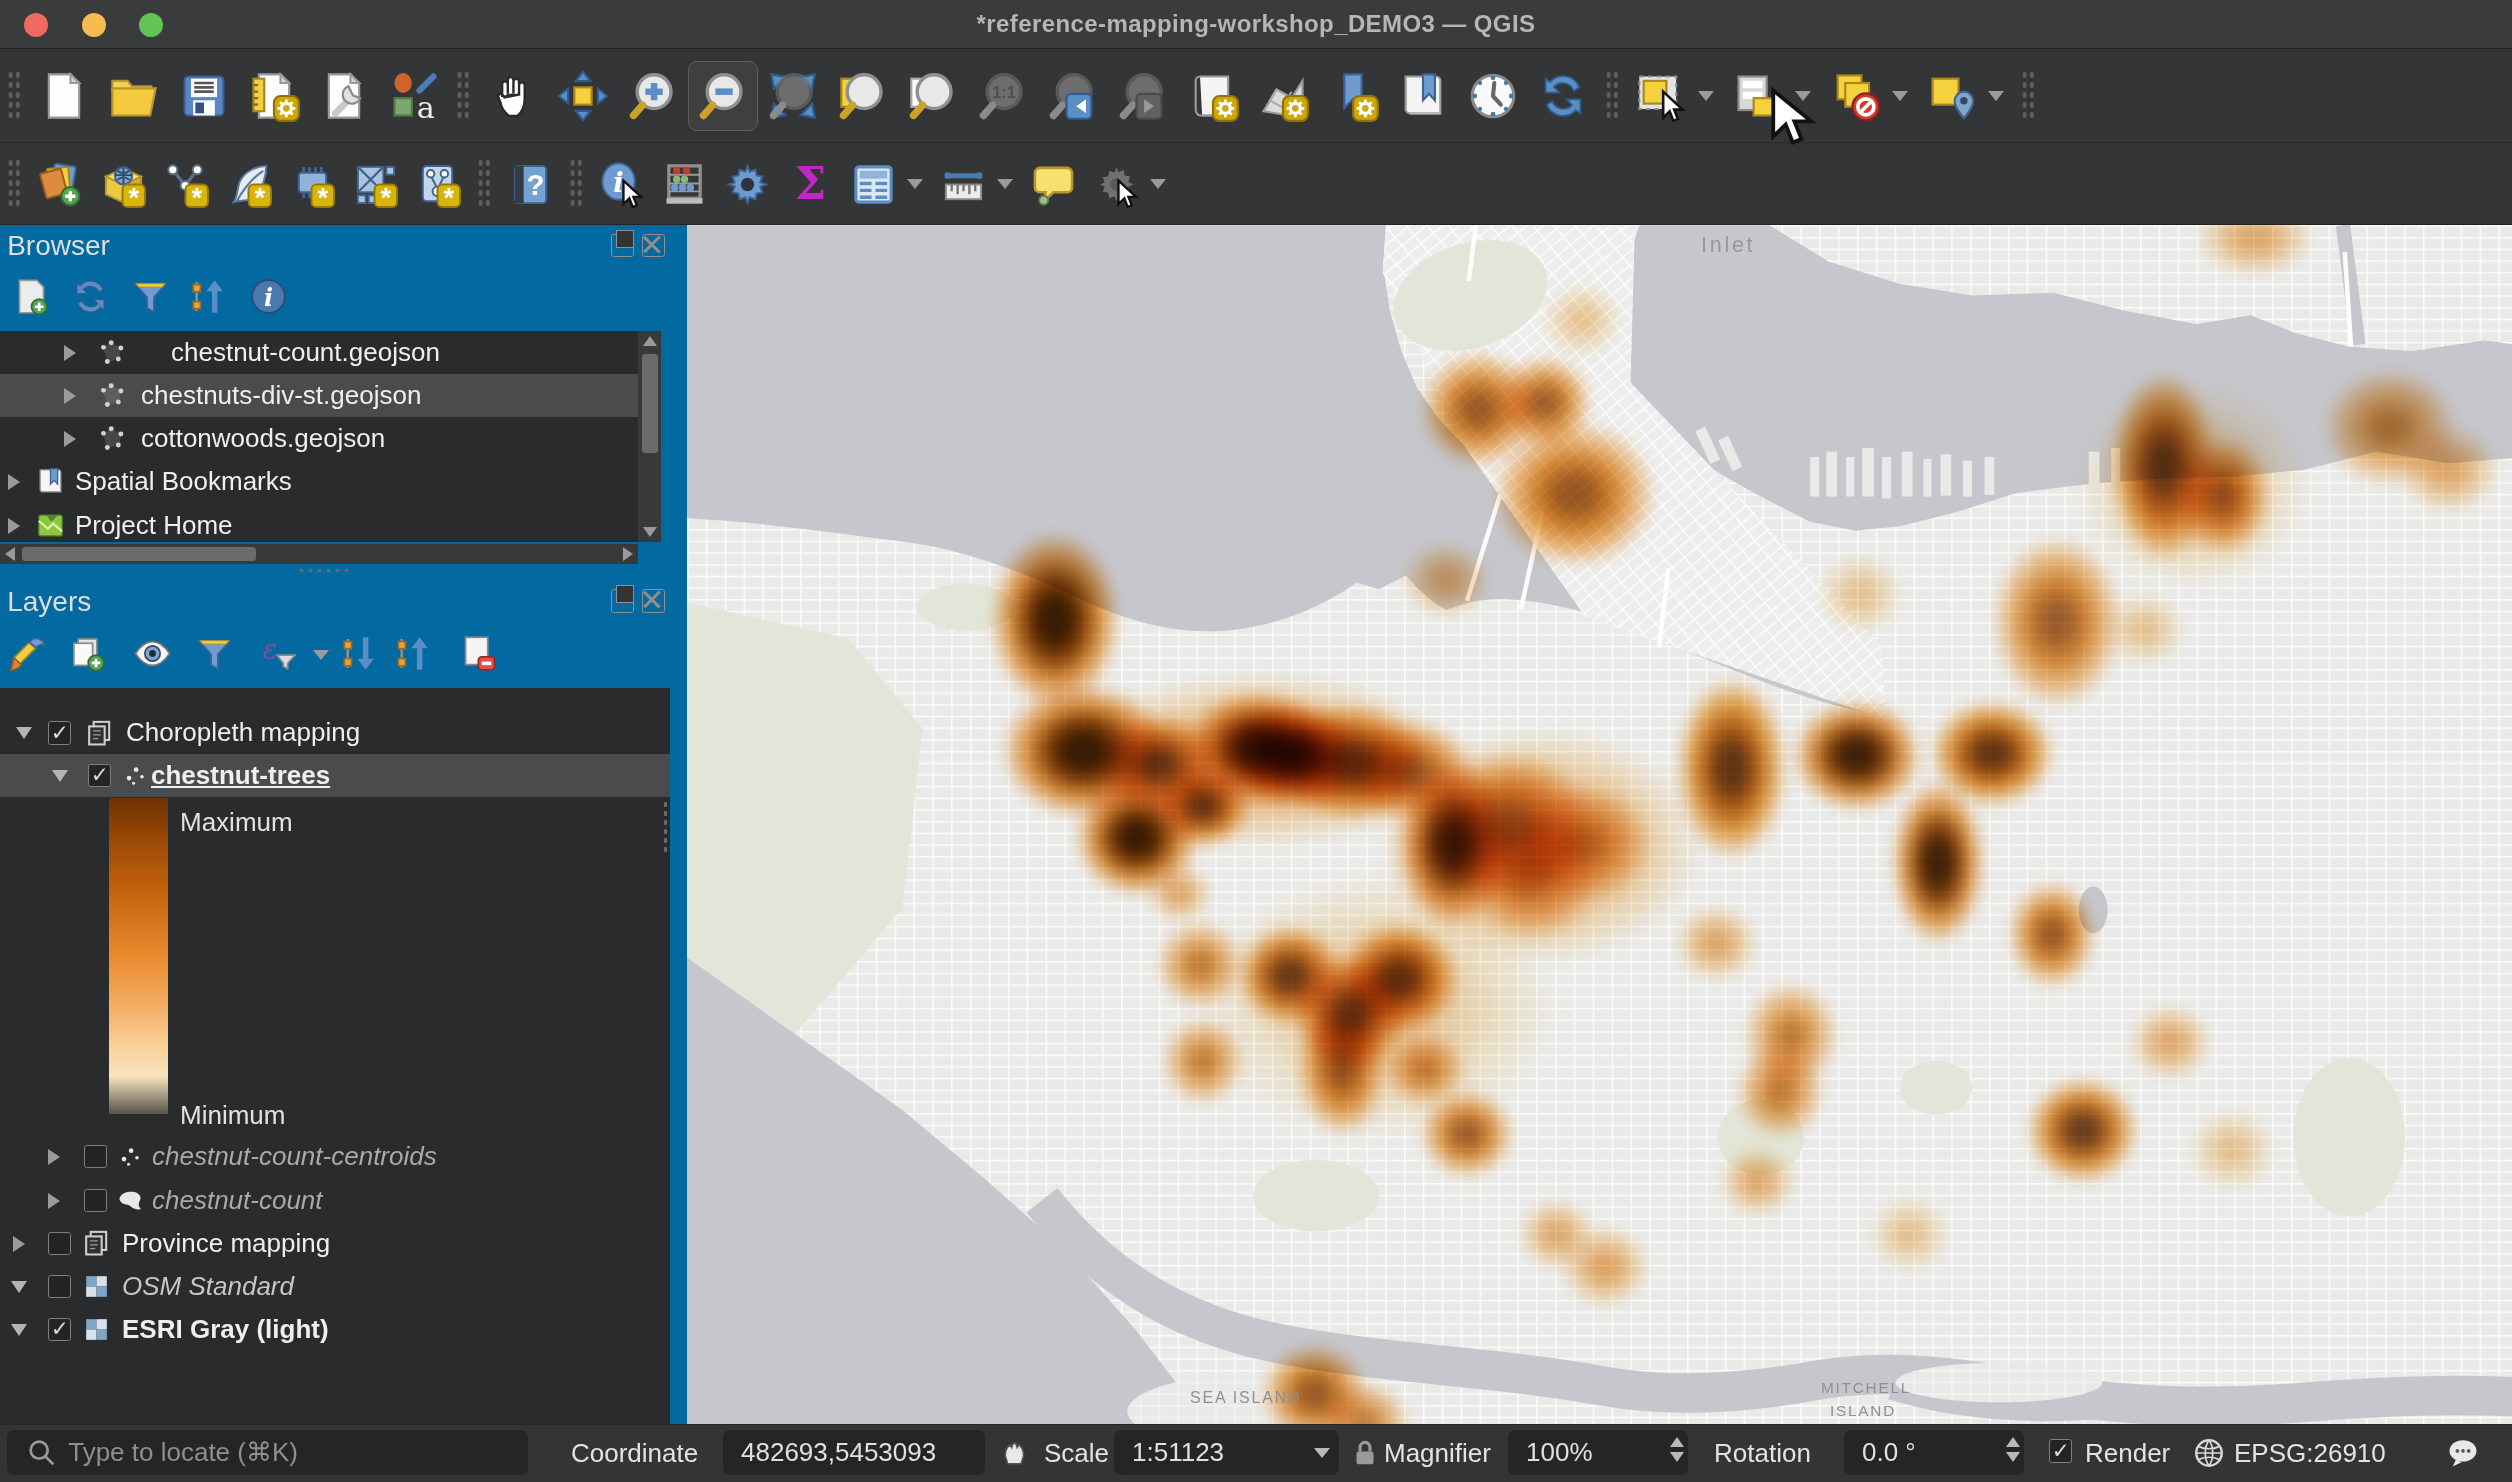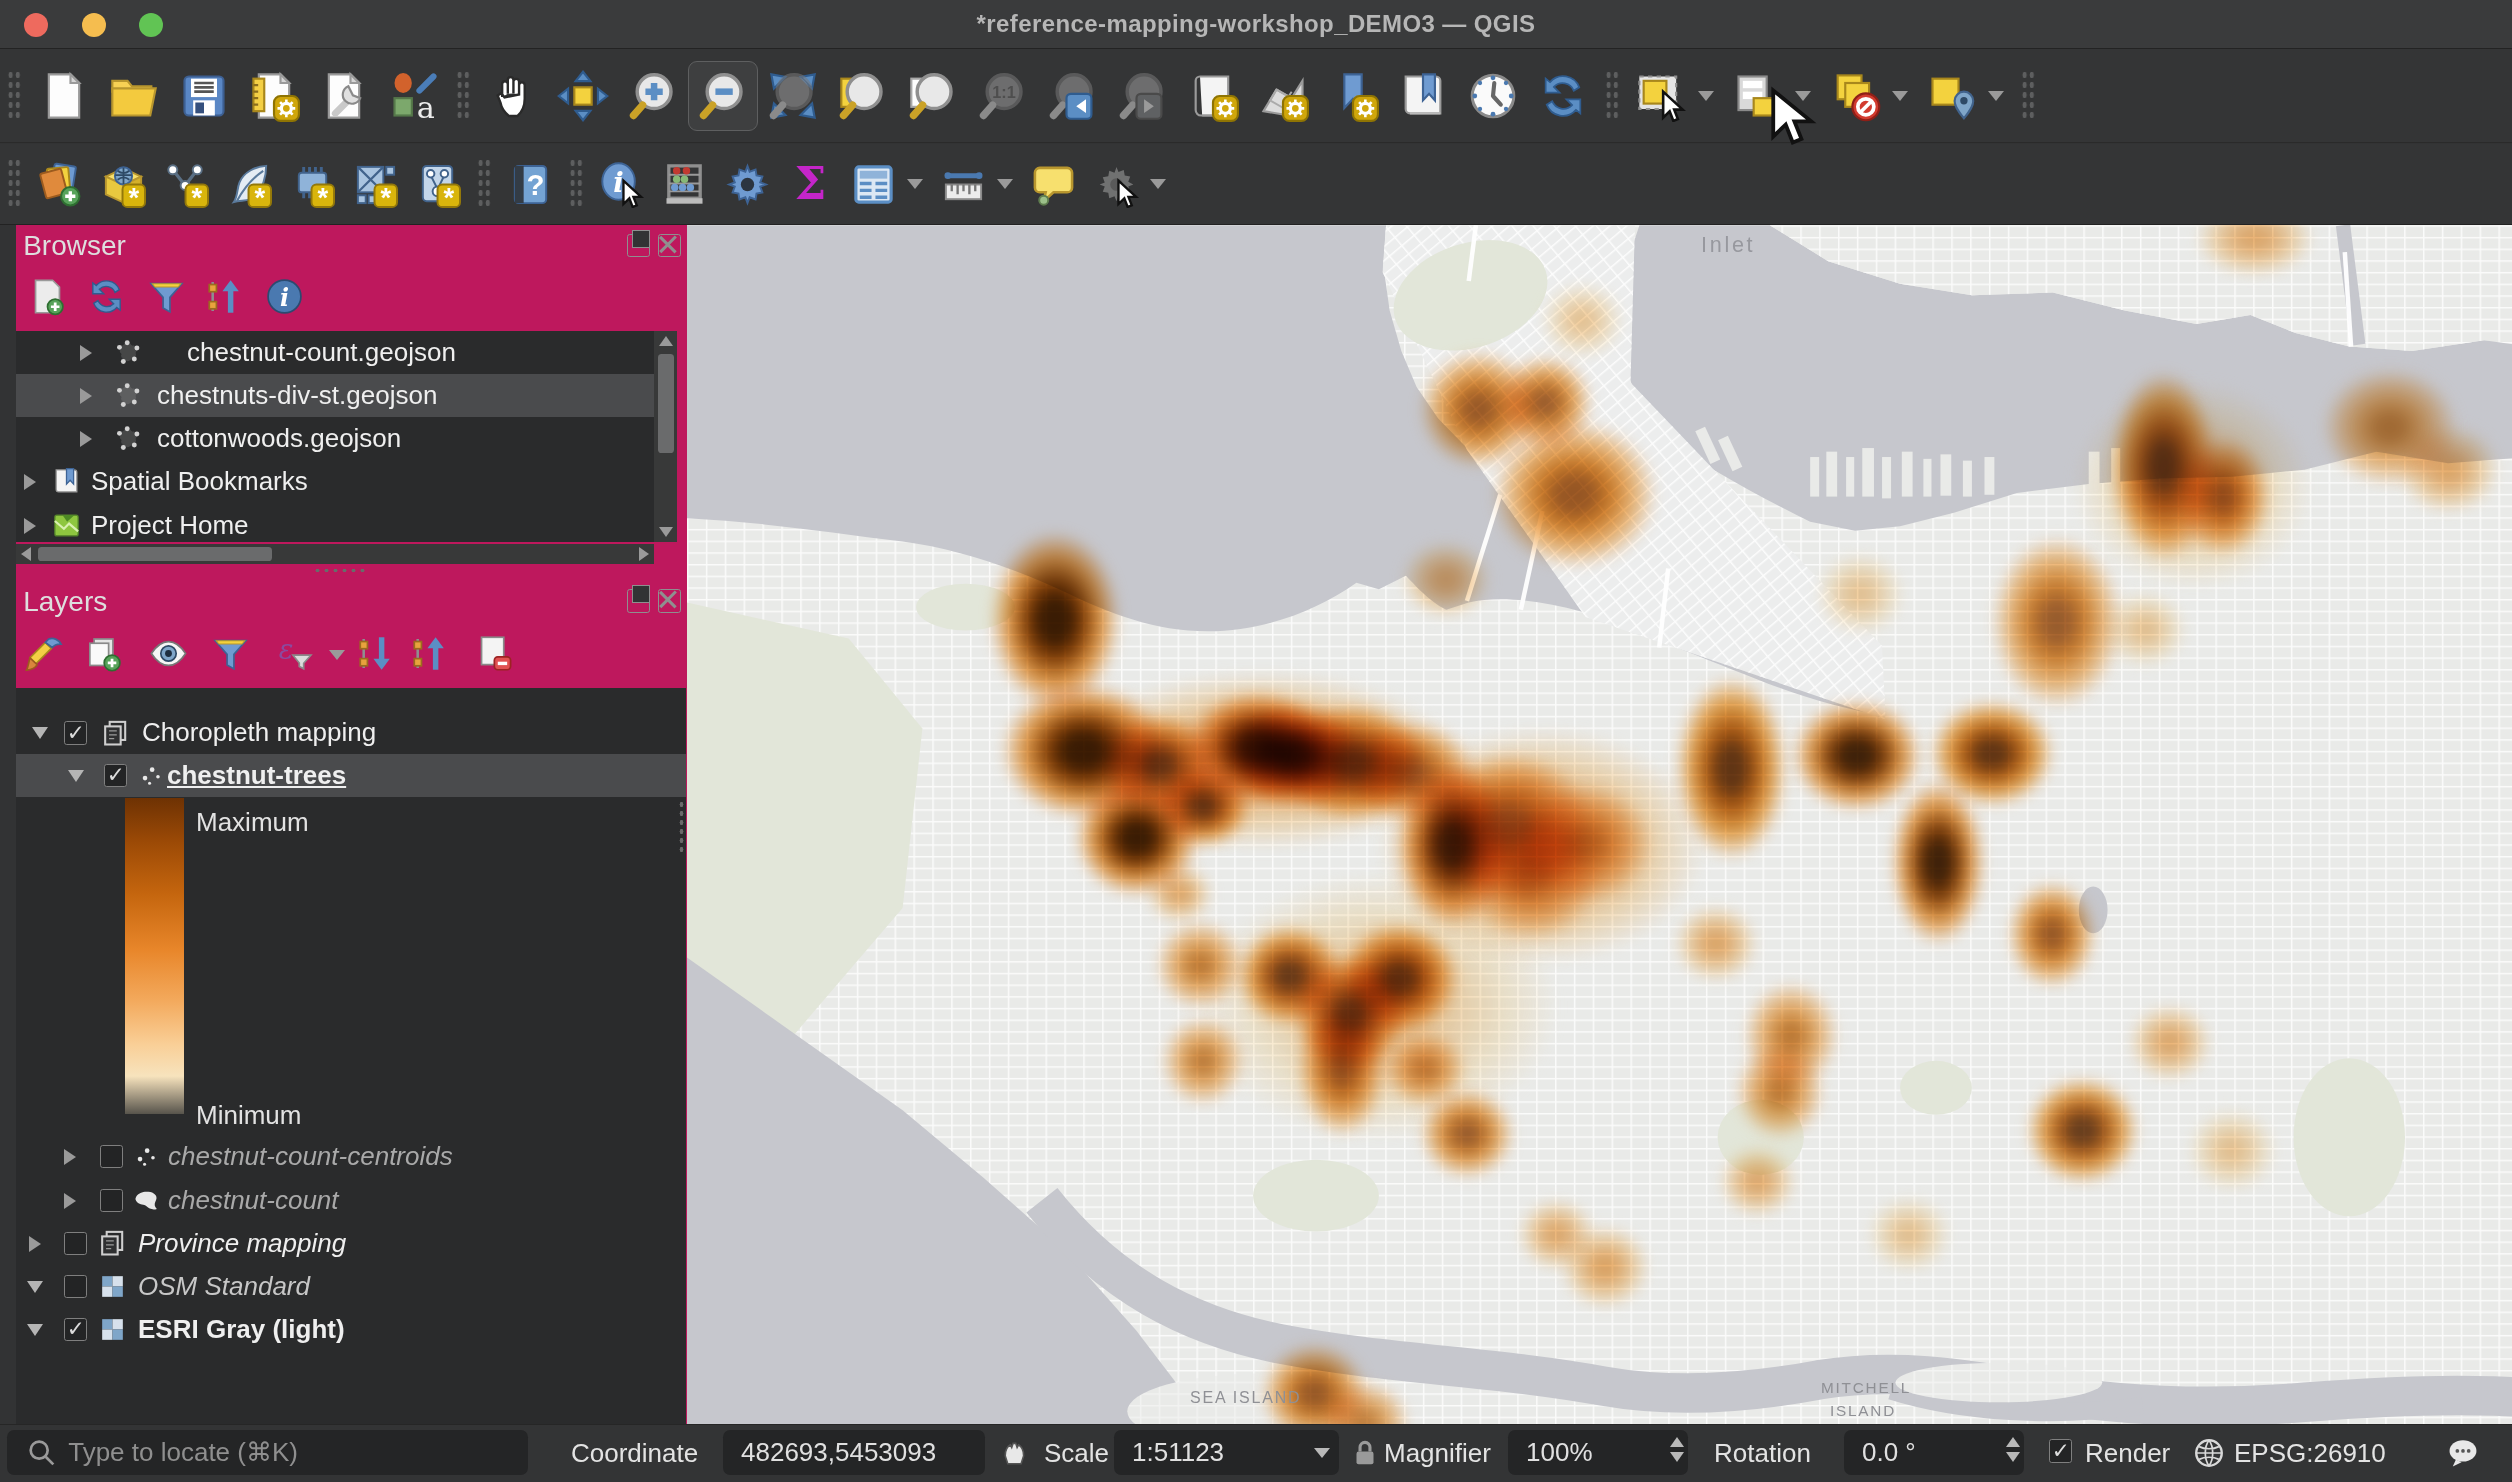--- a/index.html
+++ b/index.html
@@ -28,21 +28,21 @@
   .tb svg { width:52px; height:52px; }
   #toolbar2 .tb svg { width:47px; height:47px; }
   .tb.active { background:#3e3f40; border:1.8px solid #5e5f60; }
   .handle { width:14.4px; height:52px; margin:0 7.2px; flex:0 0 auto;
       background-image:radial-gradient(#5d5e5f 2.2px, transparent 2.3px);
       background-size:7.2px 10px; }
   .dd { width:0; height:0; border-left:8px solid transparent; border-right:8px solid transparent;
         border-top:10px solid #9a9a9a; margin:0 9px 0 1.8px; align-self:center; flex:0 0 auto; }
 
   
-  #dock { position:absolute; left:16px; top:225px; width:698px; height:1200px; background:#be185d; }
+  #dock { position:absolute; left:0; top:225px; width:698px; height:1200px; background:#0369a1; }
   .panel-title { color:#dedede; font-size:28px; }
   .winbtn { position:absolute; width:23.4px; height:23.4px; border:1.8px solid #8f8f8f; border-radius:2.7px; }
   .winbtn.x::before, .winbtn.x::after { content:""; position:absolute; left:-1.8px; top:8px; width:21.6px; height:2.7px; background:#8f8f8f; }
   .winbtn.x::before{ transform:rotate(45deg);} .winbtn.x::after{ transform:rotate(-45deg);}
   .winbtn.f::before{ content:""; position:absolute; left:3.6px; top:-5.4px; width:16px; height:16px; border:1.8px solid #8f8f8f; background:#323334;}
   .ptool { position:absolute; width:49px; height:49px; display:flex; align-items:center; justify-content:center;}
   .ptool svg{ width:41px; height:41px; }
   .tree { position:absolute; background:#2a2b2c; }
   .trow { position:absolute; left:0; width:100%; height:43px; display:flex; align-items:center; color:#efefef; font-size:26px; }
   .trow.sel { background:#4a4b4d; }
@@ -699,21 +699,21 @@
       </div>
 
       <div class="trow" style="top:534px;">
         <span class="arr-r" style="left:12.6px;top:13.5px;"></span>
         <span class="cb" style="left:48px;top:10px;"></span>
         <span class="ticon" style="left:81px;top:6.3px;"><svg viewBox="0 0 24 24">
               <rect x="7.5" y="3" width="12" height="14" fill="none" stroke="#cfcfcf" stroke-width="1.6"></rect>
               <rect x="4" y="6.5" width="12" height="14" fill="#2f3031" stroke="#cfcfcf" stroke-width="1.6"></rect>
               <path d="M7 10h6M7 13h6M7 16h4" stroke="#9a9a9a"></path>
             </svg></span>
-        <span style="position:absolute;left:122px;font-style:italic;">Province mapping</span>
+        <span style="position:absolute;left:122px;">Province mapping</span>
       </div>
 
       <div class="trow" style="top:577px;">
         <span class="arr-d" style="left:10.8px;top:16px;"></span>
         <span class="cb" style="left:48px;top:10px;"></span>
         <span class="ticon" style="left:81px;top:6.3px;"><svg viewBox="0 0 24 24">
               <rect x="4" y="4" width="8" height="8" fill="#7fa6c9"></rect>
               <rect x="12" y="4" width="8" height="8" fill="#d7e1ec"></rect>
               <rect x="4" y="12" width="8" height="8" fill="#d7e1ec"></rect>
               <rect x="12" y="12" width="8" height="8" fill="#7fa6c9"></rect>

